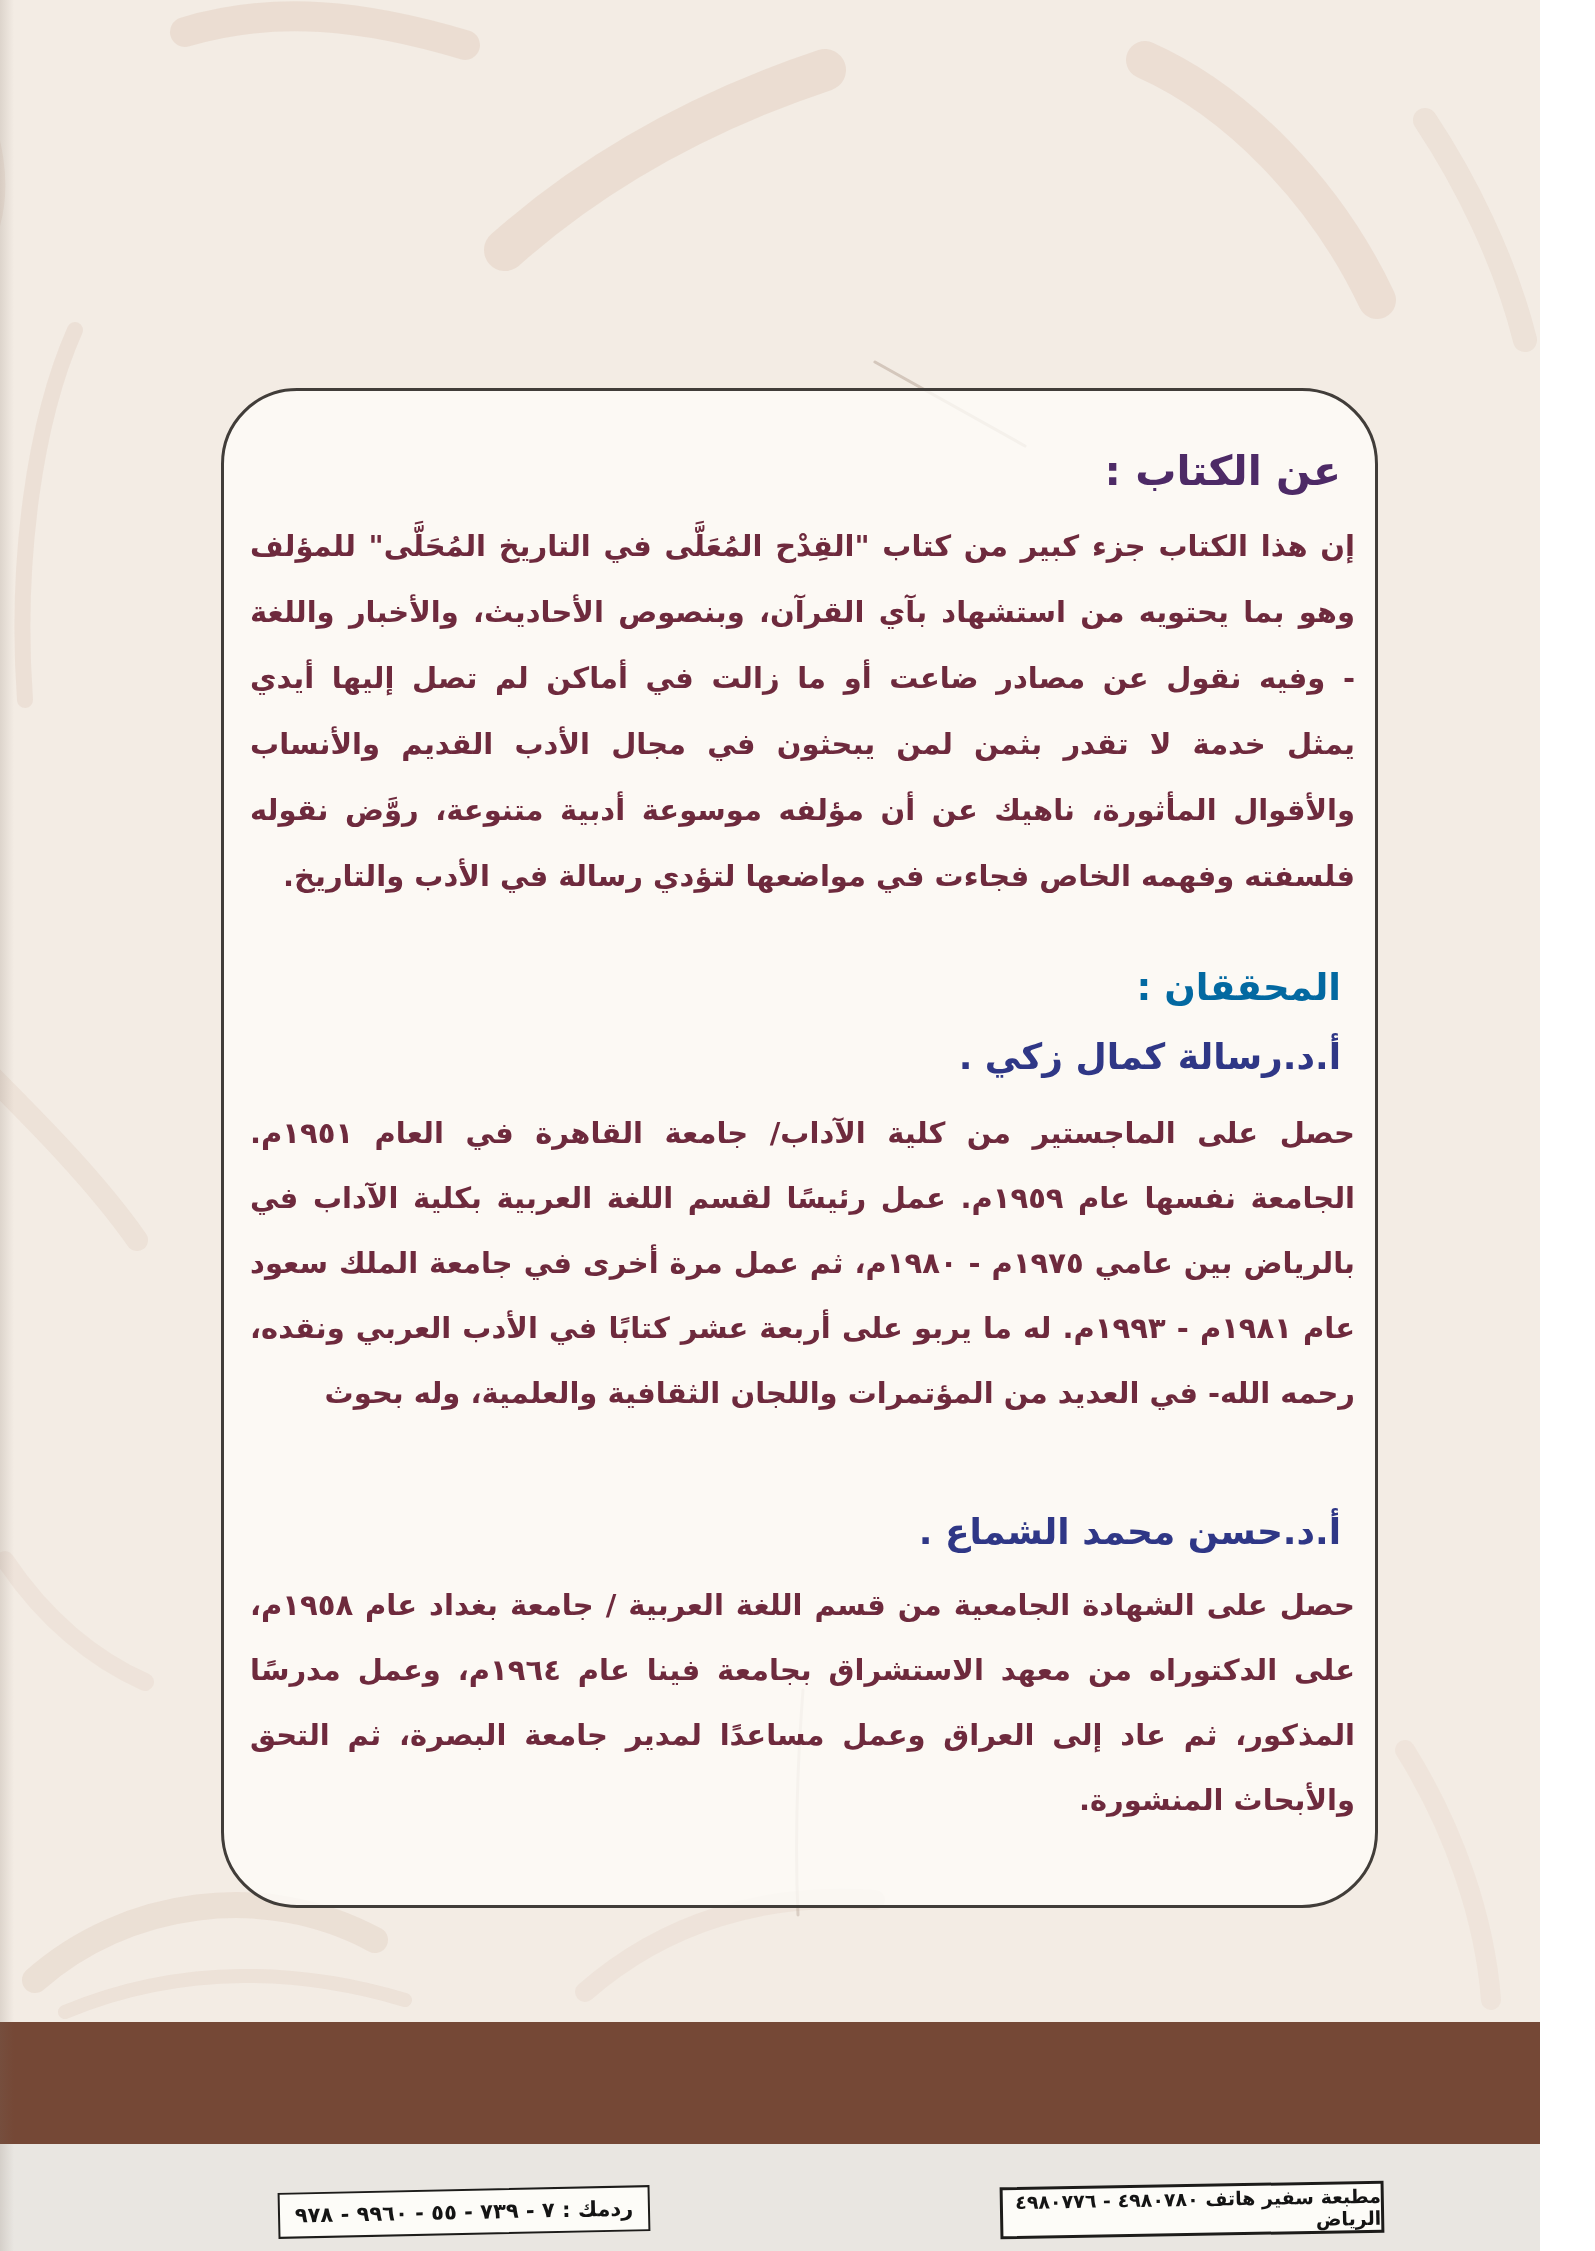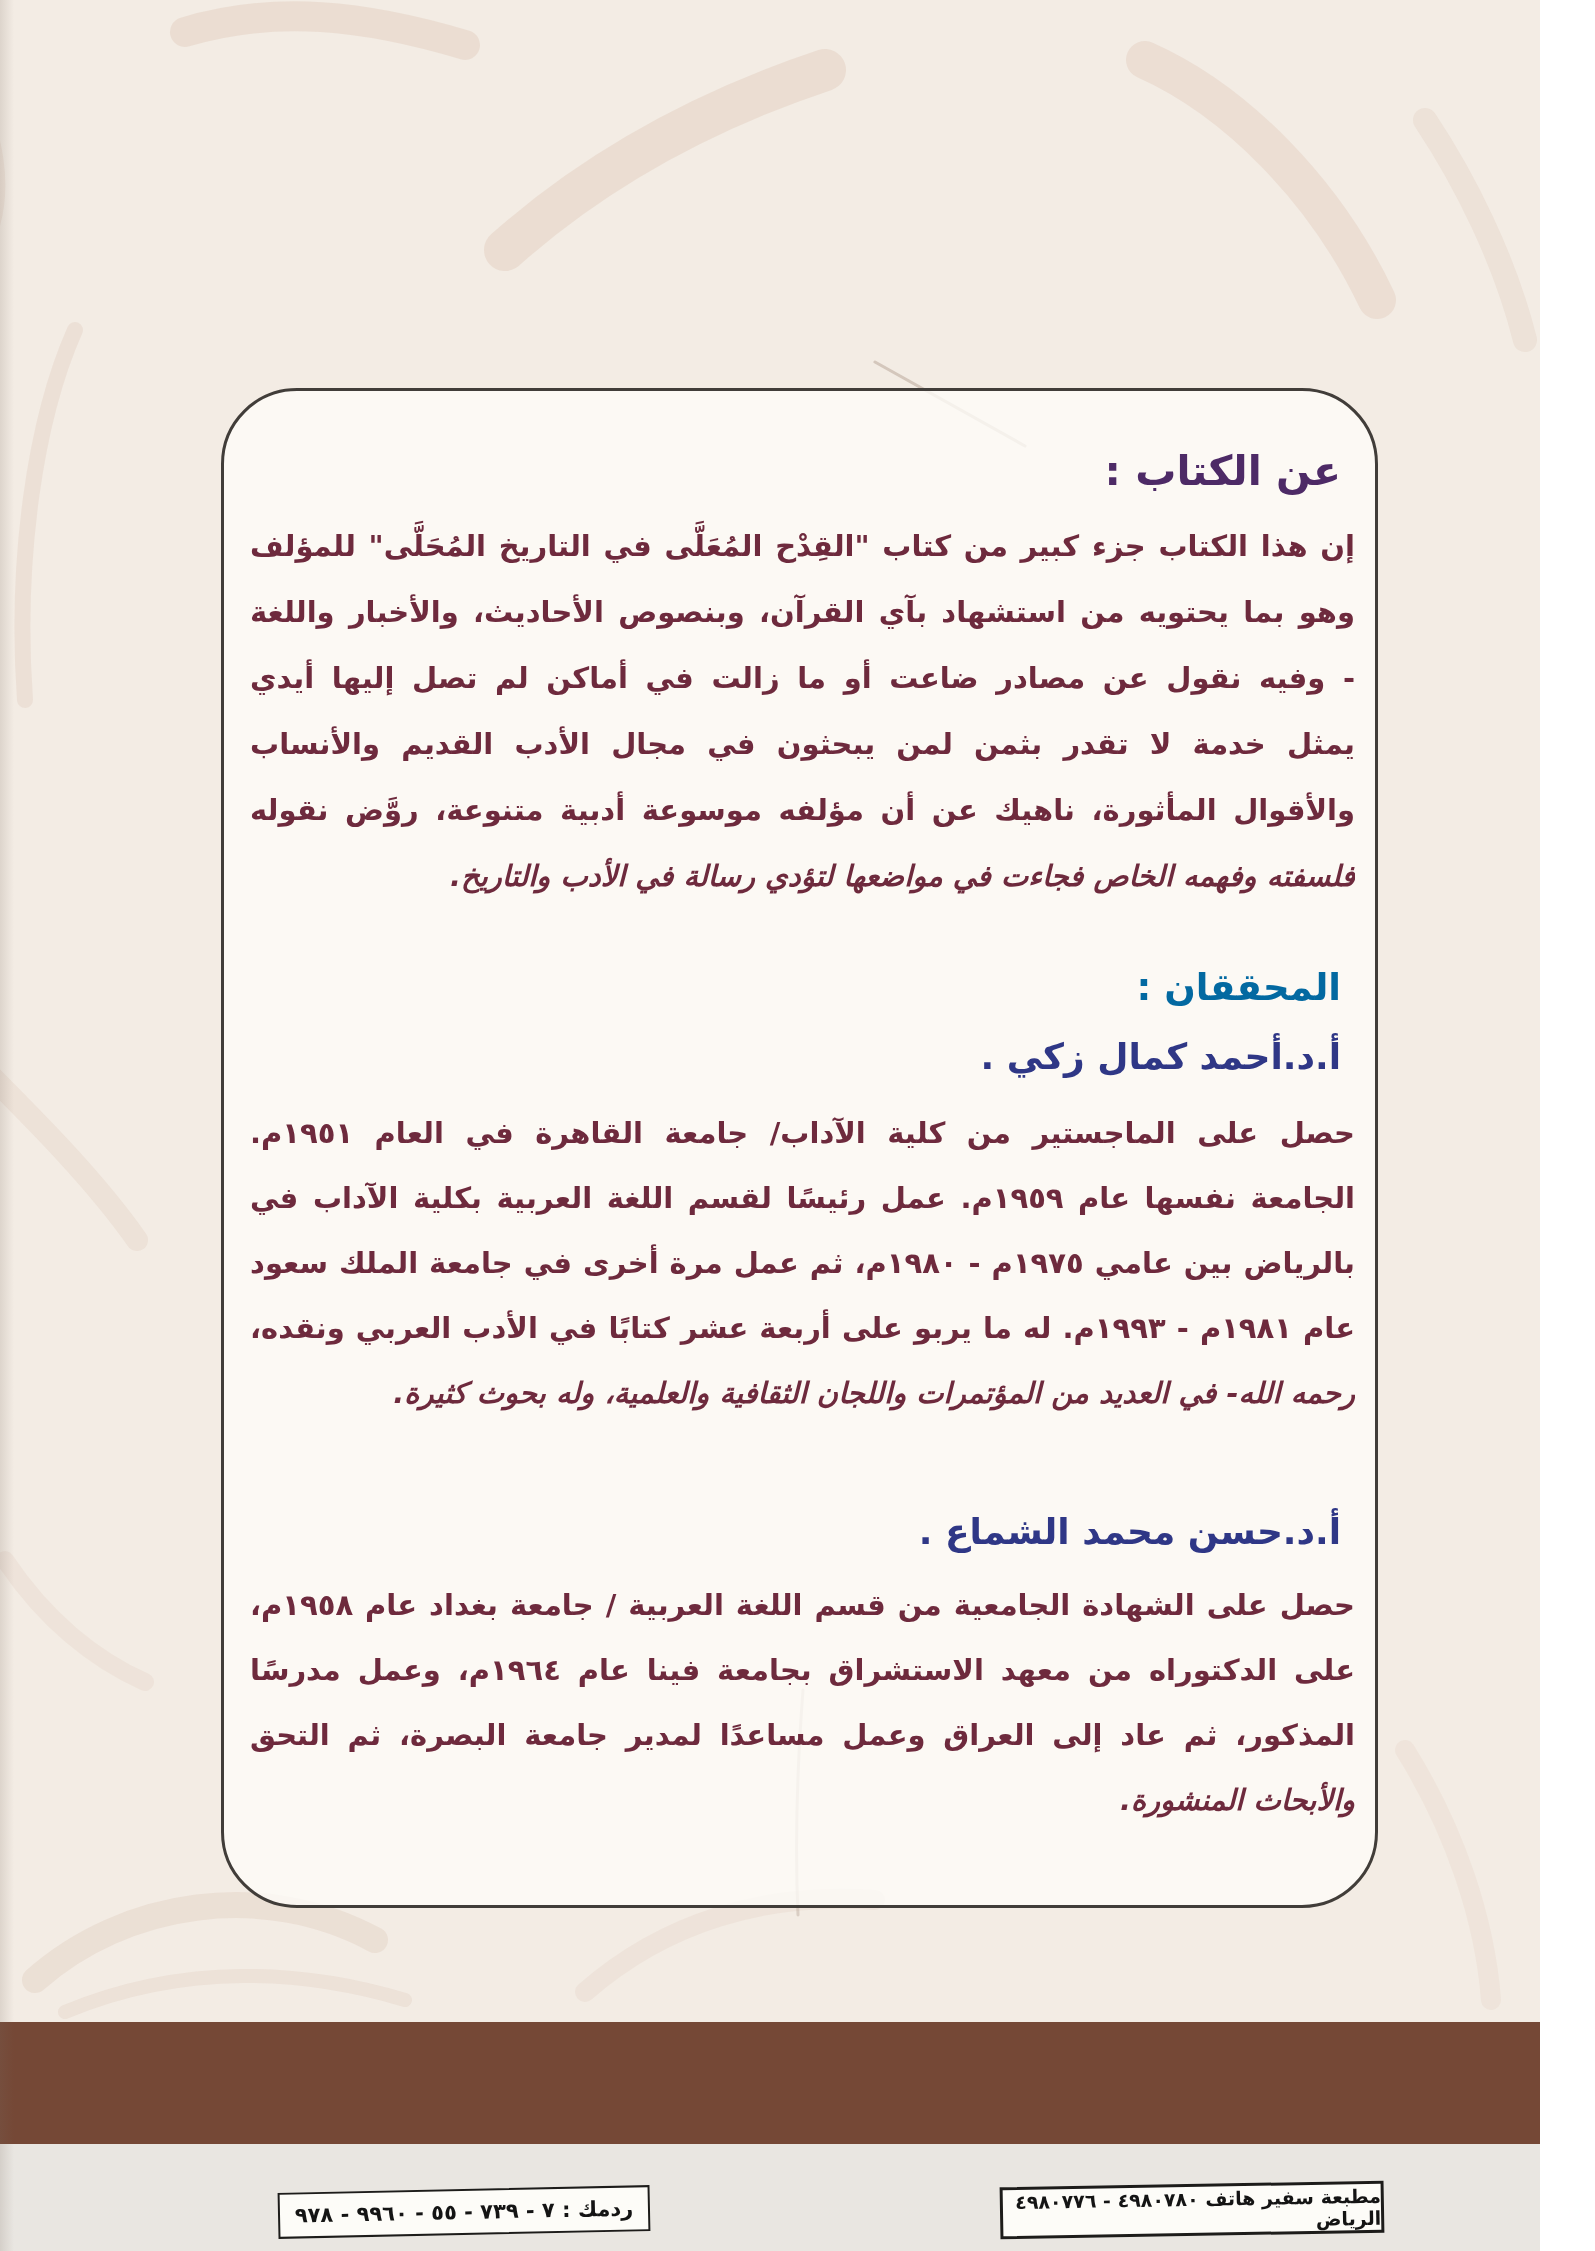--- a/index.html
+++ b/index.html
@@ -33,21 +33,21 @@
   }
   .para-about{top:122px;}
   .para-e1{top:710px;}
   .para-e2{top:1182px;}
   .jline{
     text-align:justify;text-align-last:justify;
     line-height:66px;height:66px;overflow:hidden;
   }
   .para-e1 .jline,.para-e2 .jline{line-height:65px;height:65px;}
   .lline{
-    line-height:66px;height:66px;overflow:hidden;font-style:italic;
+    line-height:66px;height:66px;overflow:hidden;
   }
   .para-e1 .lline,.para-e2 .lline{line-height:65px;height:65px;}
   .h-editors{
     position:absolute;top:575px;right:34px;
     font-size:37px;font-weight:bold;color:#0369a1;
   }
   .h-name{position:absolute;right:34px;font-size:36px;font-weight:bold;color:#2f3786;}
   .h-name1{top:645px;}
   .h-name2{top:1120px;}
   .band{
@@ -110,21 +110,21 @@
       <div class="jline">إن هذا الكتاب جزء كبير من كتاب "القِدْح المُعَلَّى في التاريخ المُحَلَّى" للمؤلف نفسه.</div>
       <div class="jline">وهو بما يحتويه من استشهاد بآي القرآن، وبنصوص الأحاديث، والأخبار واللغة والشعر</div>
       <div class="jline">- وفيه نقول عن مصادر ضاعت أو ما زالت في أماكن لم تصل إليها أيدي الباحثين -</div>
       <div class="jline">يمثل خدمة لا تقدر بثمن لمن يبحثون في مجال الأدب القديم والأنساب والأمثال</div>
       <div class="jline">والأقوال المأثورة، ناهيك عن أن مؤلفه موسوعة أدبية متنوعة، روَّض نقوله وفق</div>
       <div class="lline">فلسفته وفهمه الخاص فجاءت في مواضعها لتؤدي رسالة في الأدب والتاريخ.</div>
     </div>
 
     <div class="h-editors">المحققان :</div>
 
-    <div class="h-name h-name1">أ.د.أحمد كمال زكي .</div>
+    <div class="h-name h-name1">أ.د.رسالة كمال زكي .</div>
 
     <div class="para para-e1">
       <div class="jline">حصل على الماجستير من كلية الآداب/ جامعة القاهرة في العام ١٩٥١م. والدكتوراه من</div>
       <div class="jline">الجامعة نفسها عام ١٩٥٩م. عمل رئيسًا لقسم اللغة العربية بكلية الآداب في جامعة عين</div>
       <div class="jline">بالرياض بين عامي ١٩٧٥م - ١٩٨٠م، ثم عمل مرة أخرى في جامعة الملك سعود بين عامي</div>
       <div class="jline">عام ١٩٨١م - ١٩٩٣م. له ما يربو على أربعة عشر كتابًا في الأدب العربي ونقده، شارك -</div>
       <div class="lline">رحمه الله- في العديد من المؤتمرات واللجان الثقافية والعلمية، وله بحوث كثيرة.</div>
     </div>
 
     <div class="h-name h-name2">أ.د.حسن محمد الشماع .</div>

